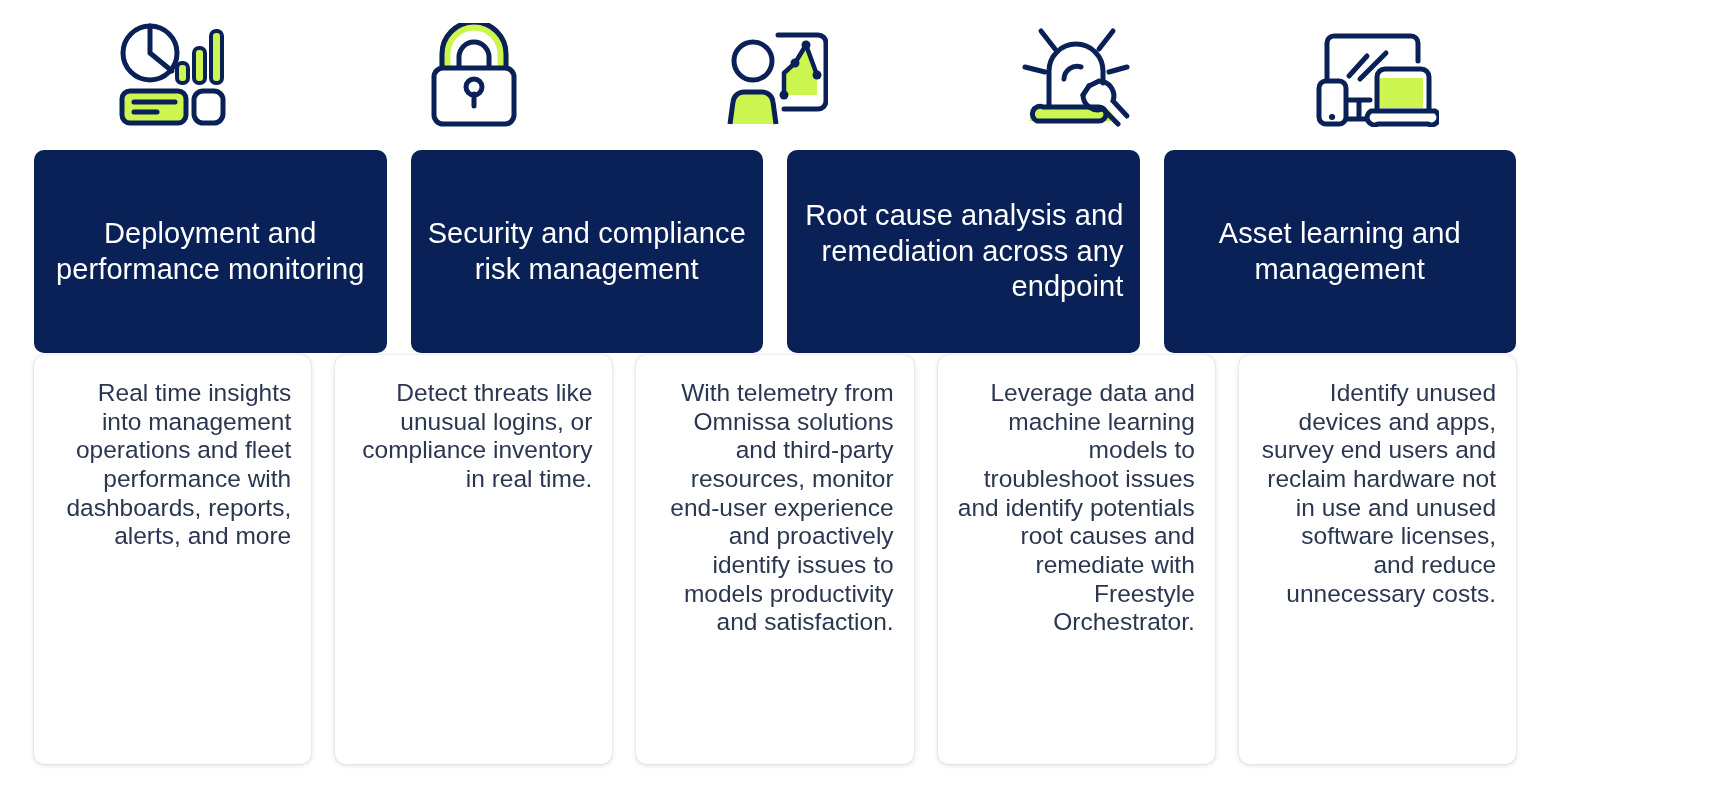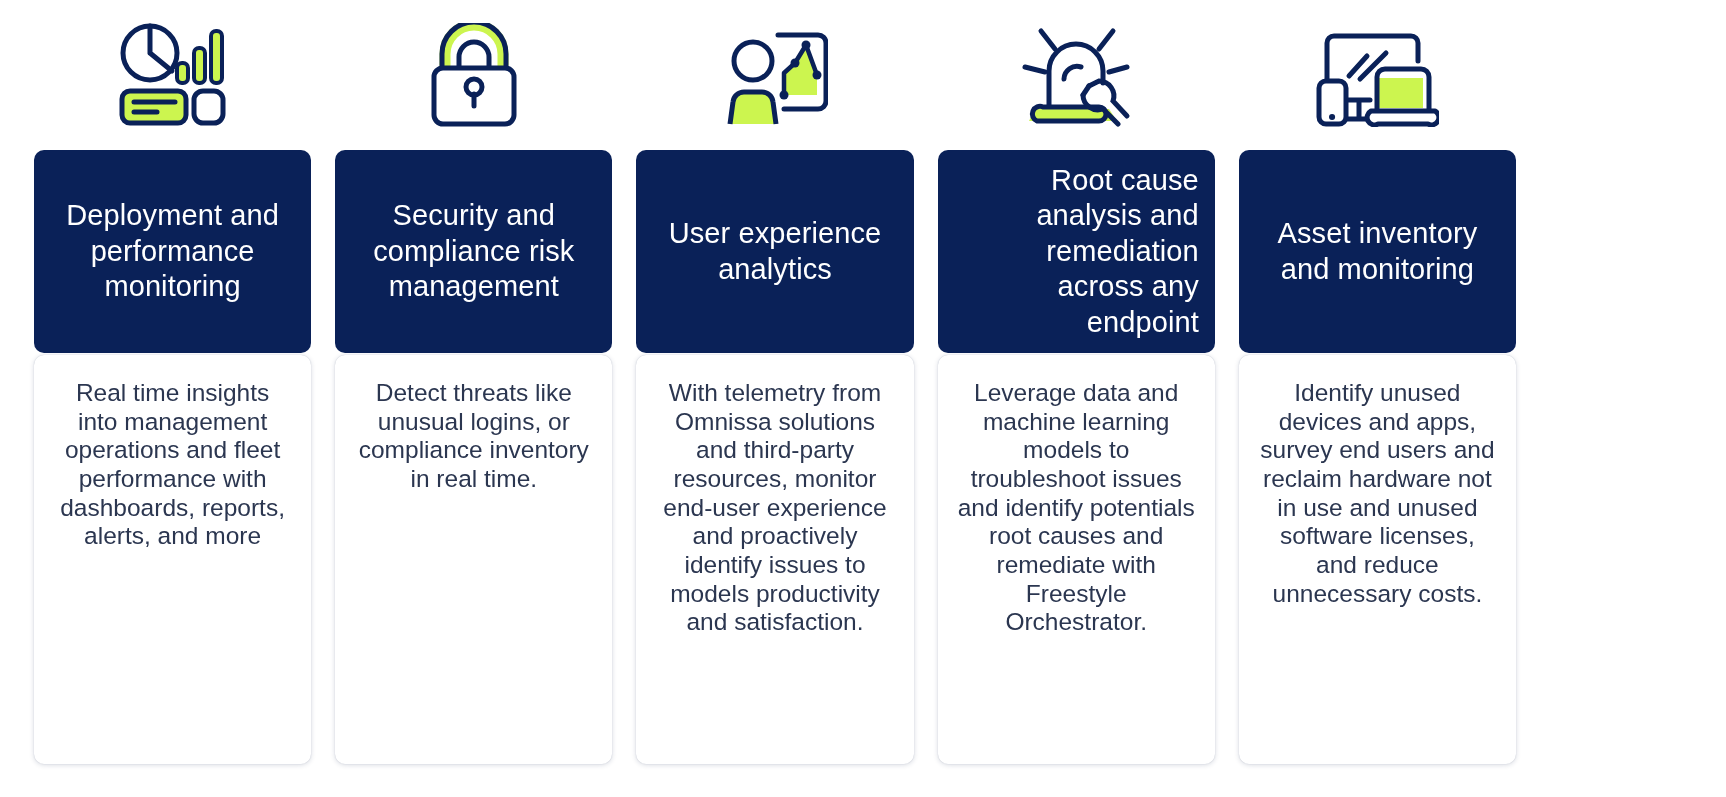--- a/index.html
+++ b/index.html
@@ -85,21 +85,21 @@
   .body-card {
     width: 100%;
     background: #ffffff;
     border-radius: 10px;
     box-shadow: 0 1px 5px rgba(20, 35, 80, 0.17), 0 0 1px rgba(20,35,80,0.25);
     padding: 24px 20px 22px 20px;
     box-sizing: border-box;
     color: #2b3650;
     font-size: 24.5px;
     line-height: 1.17;
-    text-align: center;
+    text-align: right;
   }
 
   .body-card p {
     margin: 0;
   }
 </style>
 </head>
 <body>
 
 <div class="board">
@@ -184,27 +184,24 @@
   </div>
 
   <div class="headers-row">
     <div class="col">
       <div class="header-card">Deployment and performance monitoring</div>
     </div>
     <div class="col">
       <div class="header-card">Security and compliance risk management</div>
     </div>
     <div class="col">
-      <div class="header-card">User experience analytics</div>
-    </div>
-    <div class="col">
       <div class="header-card tall-text">Root cause analysis and remediation across any endpoint</div>
     </div>
     <div class="col">
-      <div class="header-card">Asset inventory and monitoring</div>
+      <div class="header-card">Asset learning and management</div>
     </div>
   </div>
 
   <div class="body-row">
     <div class="col">
       <div class="body-card">
         <p>Real time insights into management operations and fleet performance with dashboards, reports, alerts, and more</p>
       </div>
     </div>
     <div class="col">

